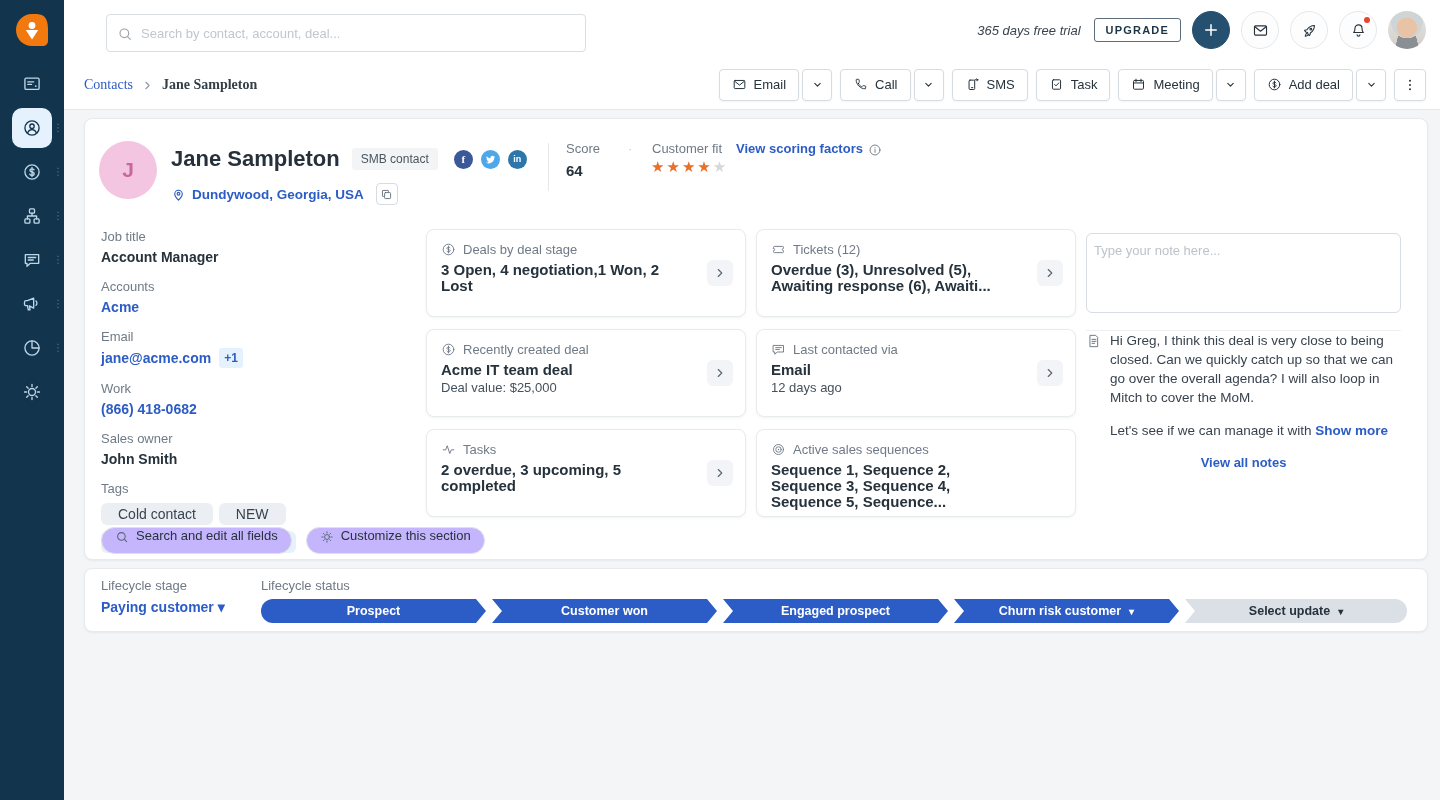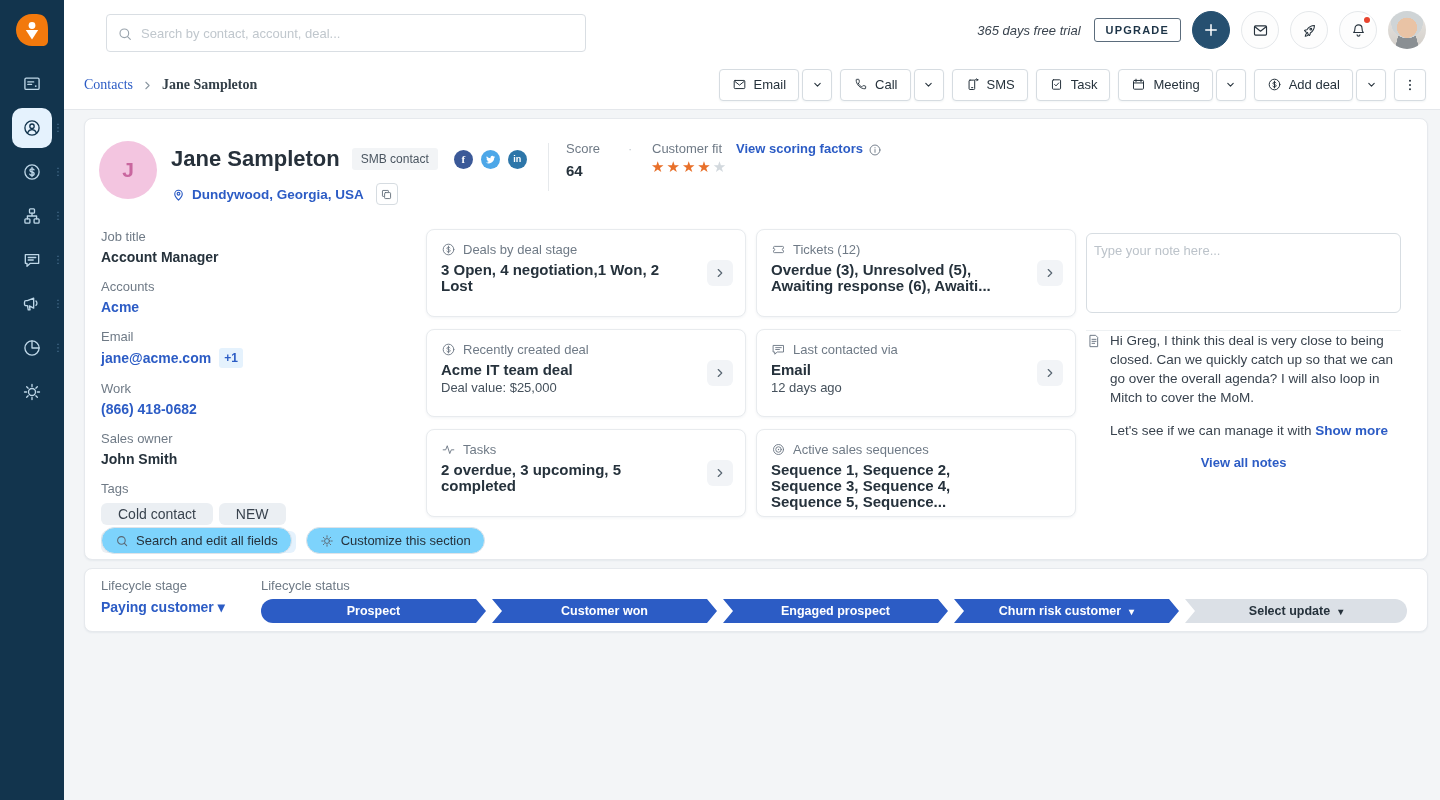--- a/index.html
+++ b/index.html
@@ -93,21 +93,21 @@
   .note-item { margin-top:13px; border-top:1px solid #eef1f3; display:flex; gap:8px; }
   .note-text { font-size:13.5px; color:#39434e; line-height:19px; }
   .note-text p + p { margin-top:14px; }
   .show-more { color:#2c5cc5; font-weight:600; cursor:pointer;text-align:right; }
   .note-meta { margin-top:12px; display:flex; align-items:center; gap:6px; font-size:12px; color:#6f7a86; padding-left:24px; }
   .meta-dot { color:#c3cad0; margin:0 3px; }
   .view-all { margin-top:15px; text-align:center; font-size:13px; font-weight:700; color:#2c5cc5; cursor:pointer; }
 
   
   .pills { position:absolute; left:16px; top:408px; display:flex; gap:14px; }
-  .pill { height:27px; display:flex; align-items:center; gap:7px; padding:0 13px; background:#7dd3fc; border:1px solid #dfe3e8; border-radius:14px; font-size:13px; color:#26323c; font-family:inherit; cursor:pointer; }
+  .pill { height:27px; display:flex; gap:7px; padding:0 13px; background:#c4b5fd; border:1px solid #dfe3e8; border-radius:14px; font-size:13px; color:#26323c; font-family:inherit; cursor:pointer; }
   .pill .icn { color:#5a6773; }
 
   
   .lifecycle-card { position:absolute; left:84px; top:568px; width:1344px; height:64px; background:#fff; border:1px solid #e6e9ed; border-radius:8px; box-shadow:0 1px 2px rgba(18,52,77,.06); }
   .lc-stage-label { position:absolute; left:16px; top:9px; font-size:13px; color:#6f7a86; }
   .lc-stage-value { position:absolute; left:16px; top:30px; font-size:14px; font-weight:700; color:#2c5cc5; cursor:pointer; }
   .lc-status-label { position:absolute; left:176px; top:9px; font-size:13px; color:#6f7a86; }
   .lc-arrows { position:absolute; left:176px; top:30px; width:1146px; height:24px; display:flex; gap:6px; }
   .seg { flex:1; background:#2c5cc5; color:#fff; font-size:12.5px; font-weight:600; display:flex; align-items:center; justify-content:center; gap:8px; cursor:pointer; }
   .seg.first { border-radius:12px 0 0 12px; clip-path:polygon(0 0, calc(100% - 10px) 0, 100% 50%, calc(100% - 10px) 100%, 0 100%); }

